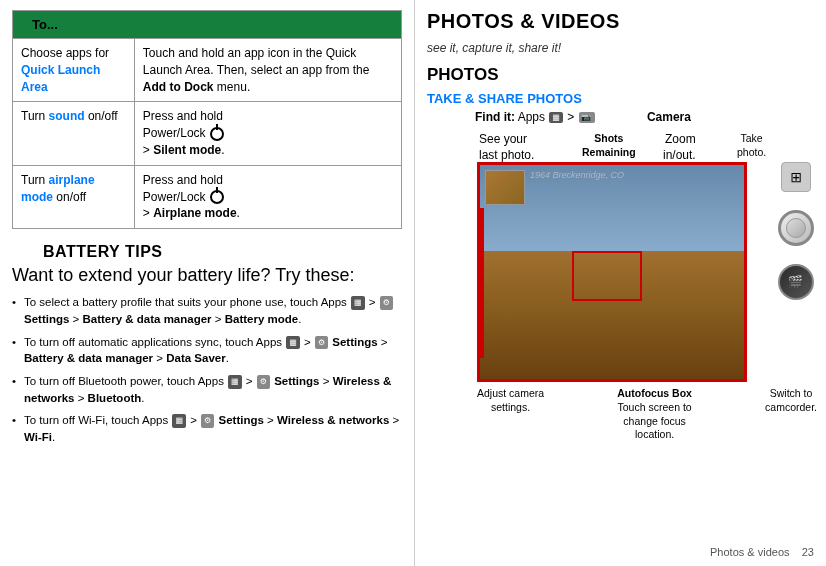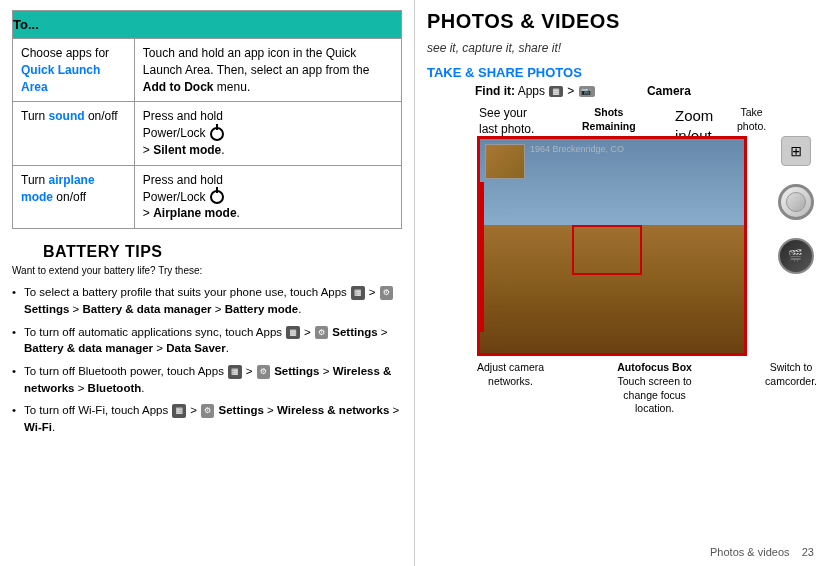--- a/index.html
+++ b/index.html
@@ -21,23 +21,23 @@
       overflow: hidden;
     }
 
     
     .tips-table {
       width: 100%;
       border-collapse: collapse;
       margin-bottom: 14px;
     }
     .tips-table th {
-      background: #14b8a6;
+      background: #15803d;
       text-align: left;
-      padding: 6px 0;
+      padding: 6px 19px;
       border: 1px solid #999;
       font-weight: bold;
       font-size: 13px;
     }
     .tips-table td {
       border: 1px solid #999;
       padding: 6px 8px;
       vertical-align: top;
       font-size: 12px;
       line-height: 1.4;
@@ -50,21 +50,21 @@
     
     .battery-title {
       font-size: 16px;
       font-weight: bold;
       letter-spacing: 0.5px;
       color: #000;
       margin-bottom: 4px;
       margin-left: 31px;
     }
     .battery-subtitle {
-      font-size: 10px;
+      font-size: 18px;
       margin-bottom: 8px;
     }
     .battery-list {
       list-style: none;
       padding: 0;
     }
     .battery-list li {
       font-size: 11.5px;
       line-height: 1.45;
       padding-left: 12px;
@@ -332,20 +332,21 @@
       </li>
     </ul>
   </div>
 </div>
 
 <div class="right-panel" style="position:relative;">
 
   <div class="photos-videos-title">PHOTOS &amp; VIDEOS</div>
   <div class="photos-videos-subtitle">see it, capture it, share it!</div>
 
+  <div class="photos-title">PHOTOS</div>
 
   <div class="take-share-title">TAKE &amp; SHARE PHOTOS</div>
 
   <div class="find-it">
     <strong>Find it:</strong>
     Apps <span class="app-icon">▦</span>
     &gt; <span class="settings-icon">📷</span>
     <strong>Camera</strong>
   </div>
 
@@ -354,57 +355,57 @@
     <div style="position:absolute; top:0; left:52px; font-size:12px; line-height:1.3;">
       <span>See your</span><br>
       <span>last photo.</span>
     </div>
 
     <div style="position:absolute; top:0; left:155px; font-size:10.5px; line-height:1.3; text-align:center;">
       <span style="font-weight:bold;">Shots</span><br>
       <span style="font-weight:bold;">Remaining</span>
     </div>
 
-    <div style="position:absolute; top:0; left:248px; font-size:15px; line-height:1.3; text-align:left;">
+    <div style="position:absolute; top:0; left:236px; font-size:12px; line-height:1.3; text-align:right;">
       <span>Zoom</span><br>
       <span>in/out.</span>
     </div>
 
     <div style="position:absolute; top:0; left:310px; font-size:10.5px; line-height:1.3; text-align:center;">
       <span>Take</span><br>
       <span>photo.</span>
     </div>
 
     <div class="camera-image">
       <div class="sky-area"></div>
       <div class="water-area"></div>
       <div class="kayak-scene"></div>
       <div class="thumb"></div>
       <div class="red-line-left"></div>
 
       <div style="position:absolute; top:40%; left:35%; width:70px; height:50px; border:2px solid #c00;"></div>
 
-      <div style="position:absolute; top:5px; left:50px; font-size:9px; color:rgba(200,200,200,0.7);">1964 Breckenridge, CO</div>
+      <div style="position:absolute; top:5px; left:50px; font-size:9px; color:rgba(200,200,200,0.7);font-style:italic;">1964 Breckenridge, CO</div>
     </div>
 
     <div class="cam-controls">
 
       <div style="width:30px;height:30px;border-radius:4px;background:#ccc;border:1px solid #aaa;display:flex;align-items:center;justify-content:center;font-size:14px;">⊞</div>
 
       <div style="width:36px;height:36px;border-radius:50%;background:linear-gradient(135deg,#eee,#bbb);border:3px solid #888;display:flex;align-items:center;justify-content:center;">
         <div style="width:20px;height:20px;border-radius:50%;background:linear-gradient(135deg,#ddd,#aaa);border:1px solid #999;"></div>
       </div>
 
       <div style="width:36px;height:36px;border-radius:50%;background:linear-gradient(135deg,#2a2a2a,#555);border:2px solid #888;display:flex;align-items:center;justify-content:center;color:#fff;font-size:12px;">🎬</div>
     </div>
 
     <div class="bottom-labels" style="position:absolute; bottom:0; left:50px; right:0;">
       <div class="bottom-label">
         <span>Adjust camera</span><br>
-        <span>networks.</span>
+        <span>settings.</span>
       </div>
       <div class="bottom-label">
         <strong>Autofocus Box</strong><br>
         <span>Touch screen to change focus location.</span>
       </div>
       <div class="bottom-label">
         <span>Switch to</span><br>
         <span>camcorder.</span>
       </div>
     </div>

